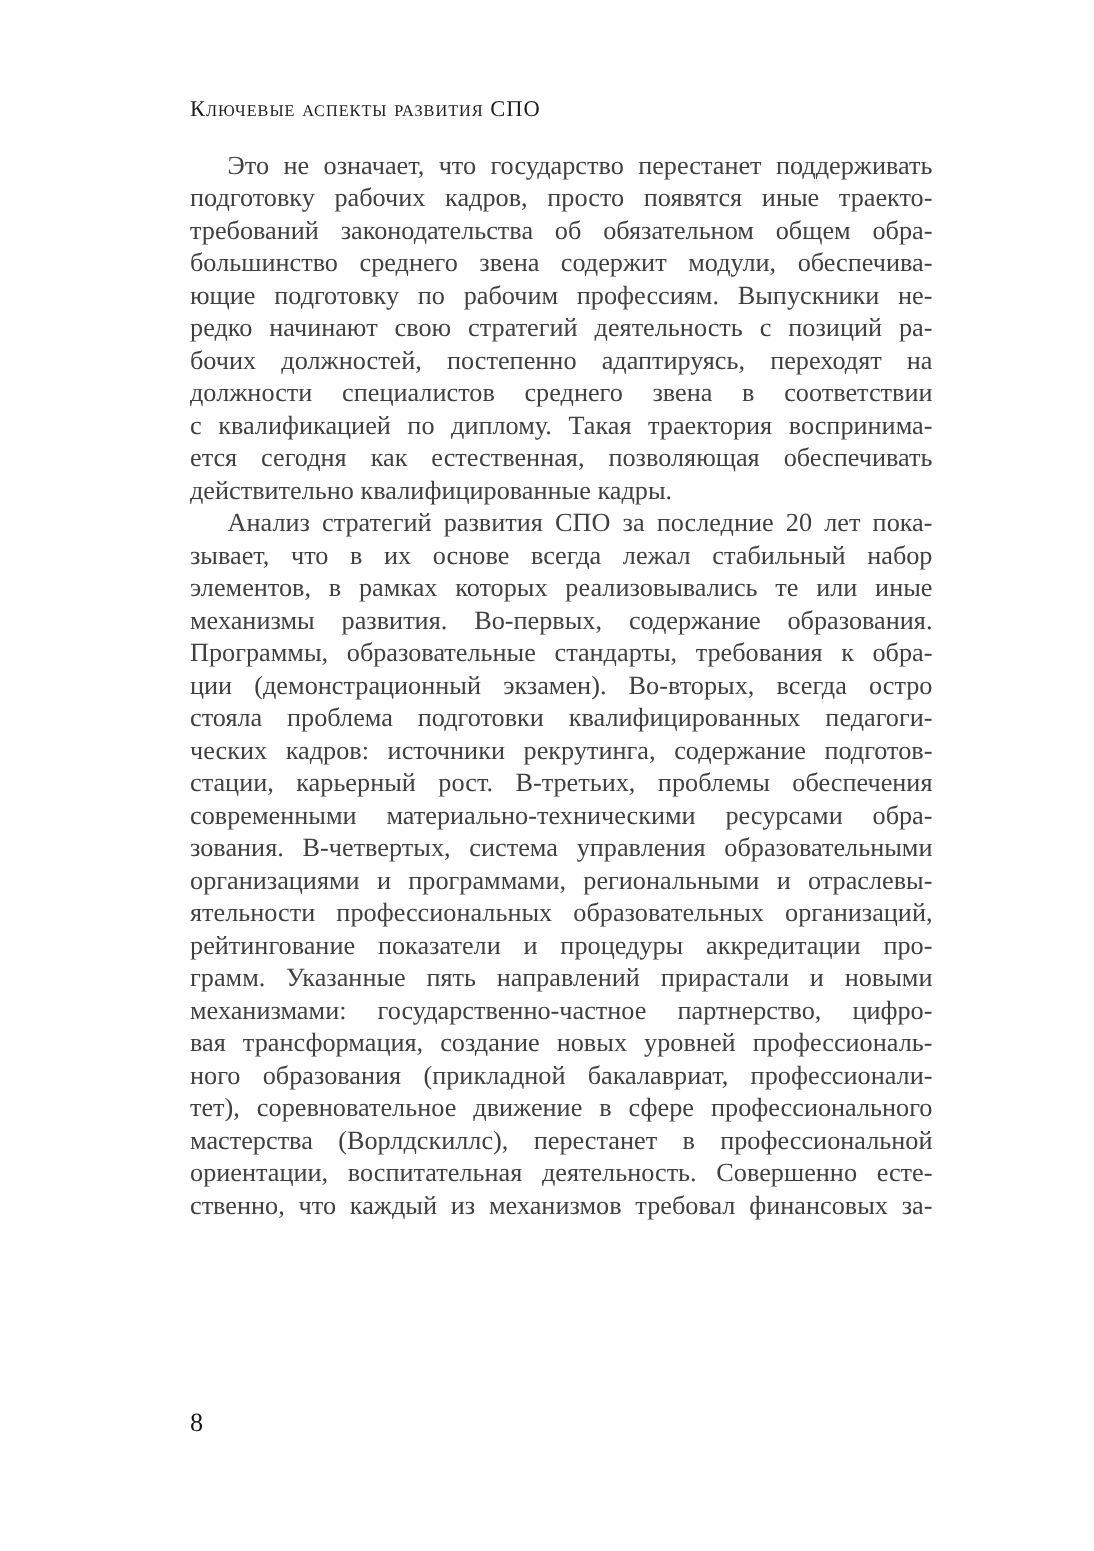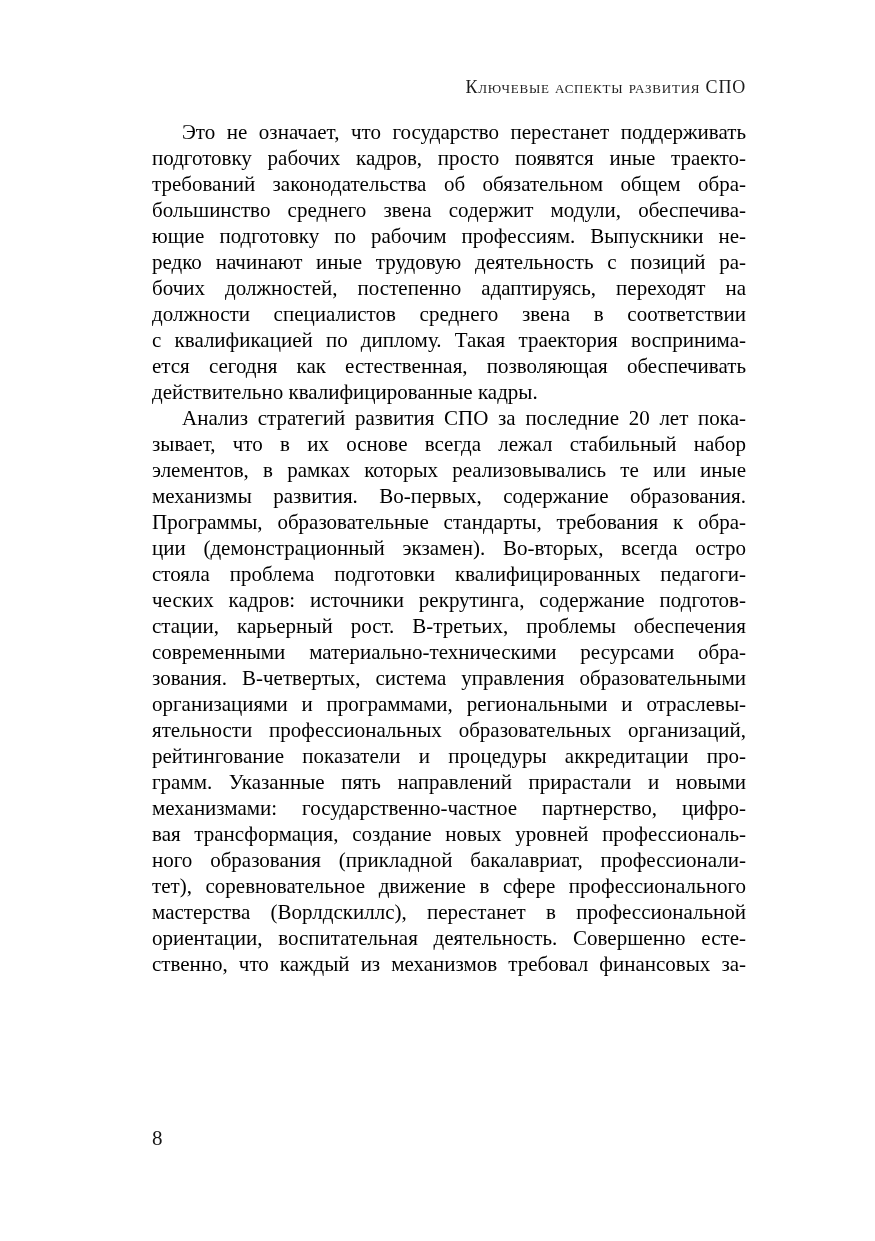--- a/index.html
+++ b/index.html
@@ -20,27 +20,27 @@
     left: 152px;
     top: 0;
     width: 594px;
   }
   .running-header {
     margin-top: 77px;
     font-size: 18px;
     font-variant: small-caps;
     letter-spacing: 0.8px;
     color: #1c1c1c;
-    text-align: right;
+    text-align: left;
   }
   .body-text {
     margin-top: 21px;
     font-size: 21px;
     line-height: 26px;
-    color: #000000;
+    color: #404040;
   }
   .line {
     text-align: justify;
     text-align-last: justify;
   }
   .line.indent {
     text-indent: 30px;
   }
   .line.flush {
     text-align-last: left;
@@ -58,21 +58,21 @@
 
 <div class="page-column">
   <div class="running-header">Ключевые аспекты развития СПО</div>
   <div class="body-text">
       <div>
         <div class="line indent">Это не означает, что государство перестанет поддерживать</div>
         <div class="line">подготовку рабочих кадров, просто появятся иные траекто-</div>
         <div class="line">требований законодательства об обязательном общем обра-</div>
         <div class="line">большинство среднего звена содержит модули, обеспечива-</div>
         <div class="line">ющие подготовку по рабочим профессиям. Выпускники не-</div>
-        <div class="line">редко начинают иные трудовую деятельность с позиций ра-</div>
+        <div class="line">редко начинают свою стратегий деятельность с позиций ра-</div>
         <div class="line">бочих должностей, постепенно адаптируясь, переходят на</div>
         <div class="line">должности специалистов среднего звена в соответствии</div>
         <div class="line">с квалификацией по диплому. Такая траектория воспринима-</div>
         <div class="line">ется сегодня как естественная, позволяющая обеспечивать</div>
         <div class="line flush">действительно квалифицированные кадры.</div>
       </div>
       <div>
         <div class="line indent">Анализ стратегий развития СПО за последние 20 лет пока-</div>
         <div class="line">зывает, что в их основе всегда лежал стабильный набор</div>
         <div class="line">элементов, в рамках которых реализовывались те или иные</div>

